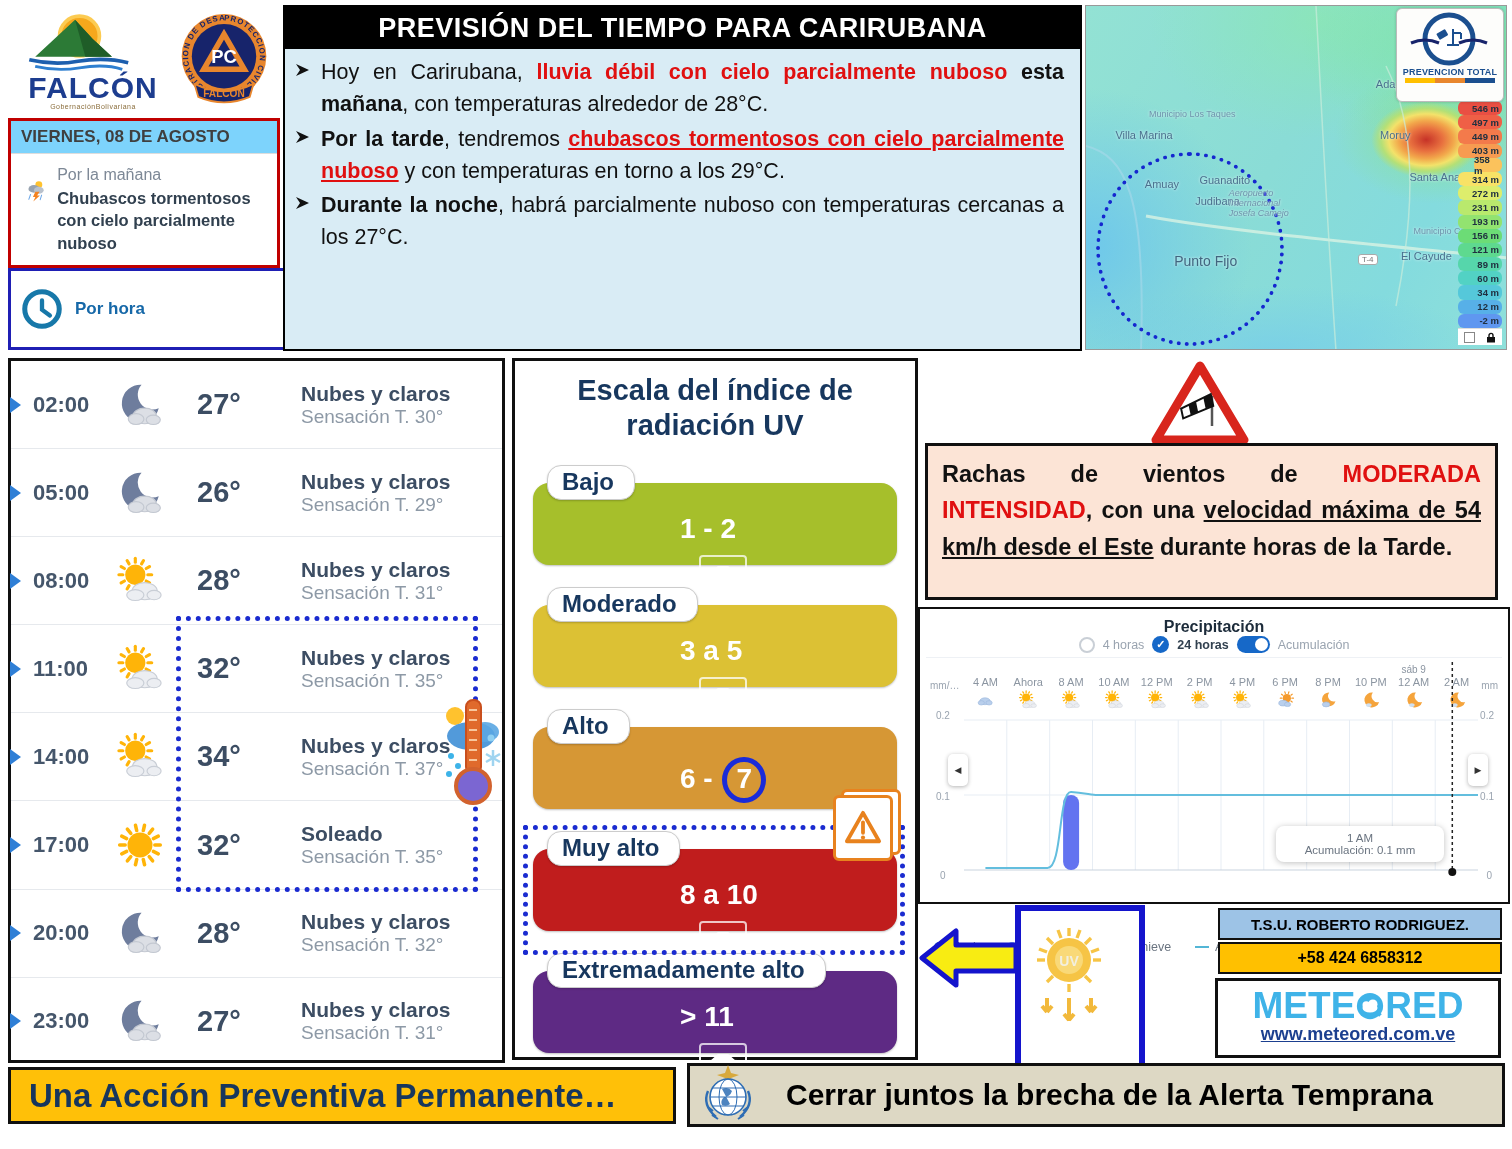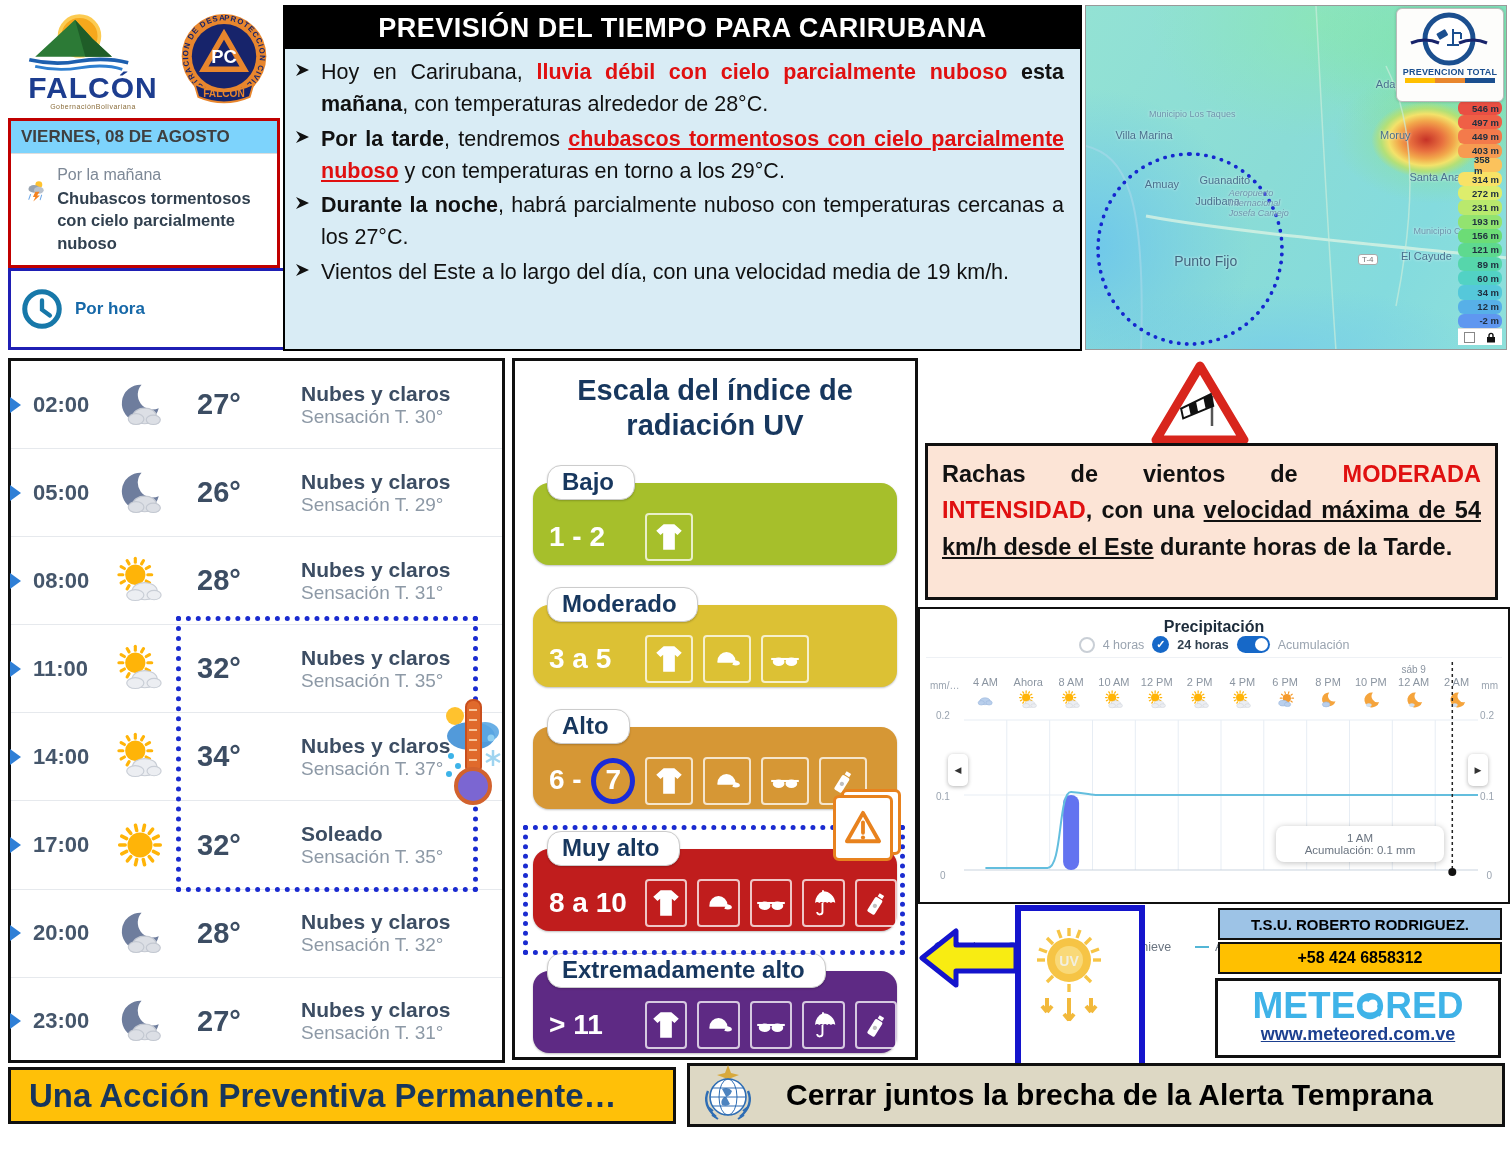--- a/index.html
+++ b/index.html
@@ -68,21 +68,21 @@
   .hdesc .d1{font-weight:bold;font-size:21px;color:#3c4d63;}
   .hdesc .d2{font-size:19px;color:#8d99a6;}
   .hourly-dotted{left:176px;top:616px;width:292px;height:266px;border:5px dotted #1a2bd0;z-index:4;}
   .thermo{left:441px;top:694px;z-index:5;}
 
   
   .uvp{left:512px;top:358px;width:406px;height:702px;border:3px solid #101010;box-sizing:border-box;background:#fff;}
   .uv-title{color:#17375e;font-weight:bold;font-size:29px;text-align:center;line-height:1.2;margin-top:12px;}
   .uv-band{position:relative;margin:40px 18px 0;border-radius:16px;height:82px;box-shadow:0 1px 2px rgba(0,0,0,.25);}
   .uv-pill{position:absolute;top:-18px;left:14px;background:#fff;border:1px solid #ccc;border-radius:14px;padding:2px 20px 3px 14px;color:#17375e;font-weight:bold;font-size:24px;box-shadow:0 1px 2px rgba(0,0,0,.2);}
-  .uv-row{display:flex;align-items:center;gap:10px;padding:30px 0 0 16px;}
+  .uv-row{display:flex;align-items:center;gap:10px;padding:30px 0 0 16px;flex-direction:column;}
   .uv-range{color:#fff;font-weight:bold;font-size:28px;min-width:86px;white-space:nowrap;}
   .uv-iconbox{width:44px;height:44px;border:2px solid rgba(255,255,255,.75);border-radius:4px;display:flex;align-items:center;justify-content:center;}
   .uv-ring{display:inline-block;border:5px solid #1a2bd8;border-radius:50%;padding:1px 9px 3px;margin-left:2px;}
   .uv-dotted{position:absolute;left:8px;top:464px;width:382px;height:130px;border:5px dotted #1a2bd0;box-sizing:border-box;}
   .warn-badge{position:absolute;right:16px;top:428px;width:66px;height:72px;z-index:6;}
   .warn-page{position:absolute;background:#fff;border:3px solid #e8821e;border-radius:6px;width:54px;height:60px;}
   .warn-page.back{left:8px;top:0;}
   .warn-page.front{left:0;top:6px;display:flex;align-items:center;justify-content:center;}
 
   
@@ -201,28 +201,20 @@
         </span>
         <p><span class="seg-bold">Por la tarde</span><span>, tendremos </span><span class="seg-red-underline">chubascos tormentosos con cielo parcialmente nuboso</span><span> y con temperaturas en torno a los 29°C.</span></p>
       </div>
       <div class="bullet">
         <span class="bullet-marker">
           <svg width="16" height="16" viewBox="0 0 16 16">
             <path d="M1 2 L14 8 L1 14 L5 8 Z" fill="#111"></path>
           </svg>
         </span>
         <p><span class="seg-bold">Durante la noche</span><span>, habrá parcialmente nuboso con temperaturas cercanas a los 27°C.</span></p>
-      </div>
-      <div class="bullet">
-        <span class="bullet-marker">
-          <svg width="16" height="16" viewBox="0 0 16 16">
-            <path d="M1 2 L14 8 L1 14 L5 8 Z" fill="#111"></path>
-          </svg>
-        </span>
-        <p><span>Vientos del Este a lo largo del día, con una velocidad media de 19 km/h.</span></p>
       </div>
     </div>
 </div>
 
 <div class="abs map" id="map">
   <svg width="422" height="345" style="position:absolute;left:0;top:0">
     <path d="M60 210 C140 225 300 240 422 252" stroke="#d8f2e4" stroke-width="3" fill="none" opacity=".8"></path>
     <path d="M230 0 C235 90 240 200 250 345" stroke="#c9ecdc" stroke-width="1.5" fill="none" opacity=".7"></path>
     <path d="M300 60 C330 120 330 200 310 300" stroke="#c9ecdc" stroke-width="1.5" fill="none" opacity=".7"></path>
     <path d="M0 140 C40 150 60 190 55 345" stroke="#a8d9ea" stroke-width="2" fill="none" opacity=".6"></path>

